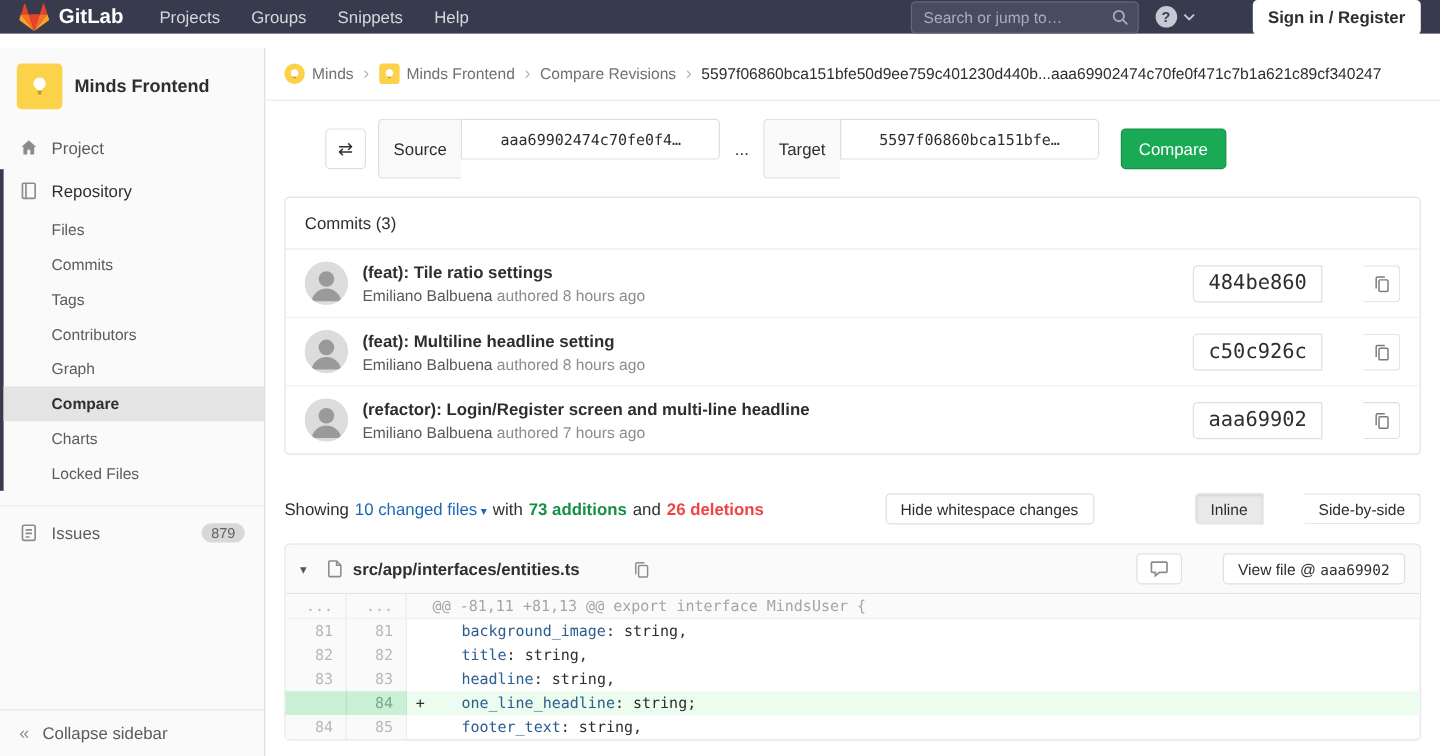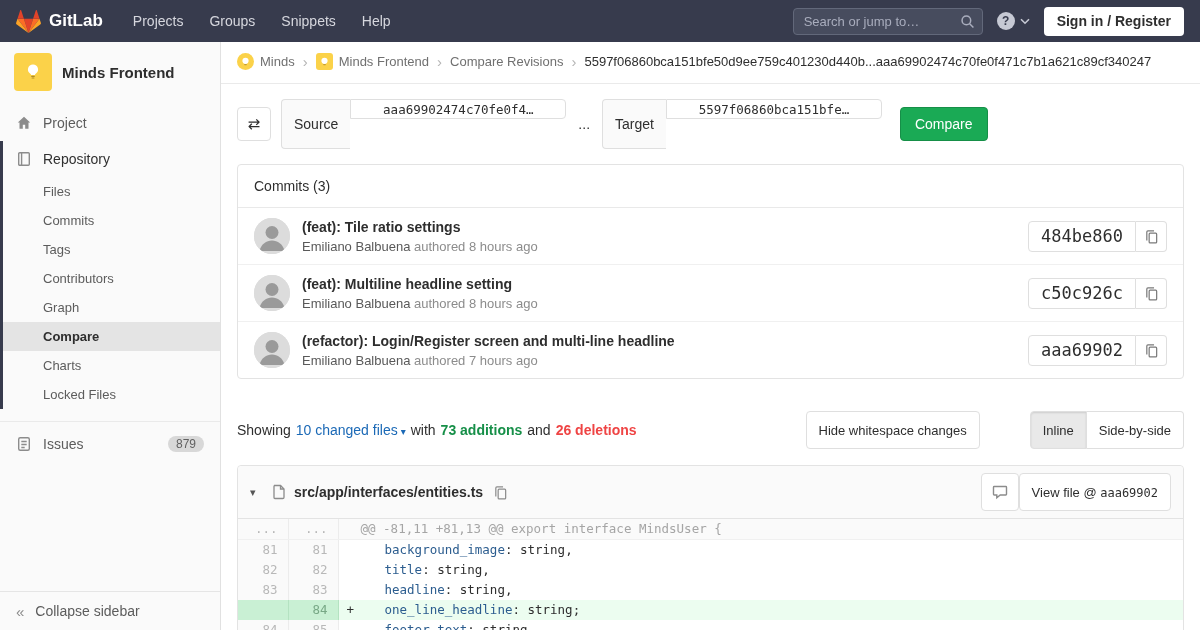--- a/index.html
+++ b/index.html
@@ -3,26 +3,26 @@
 <meta charset="utf-8">
 <style>
   * { box-sizing: border-box; }
   html,body { margin:0; padding:0; }
   body {
     width:1200px; height:630px; overflow:hidden;
     font-family:"Liberation Sans", sans-serif;
     font-size:14px; color:#2e2e2e; background:#fff;
   }
   a { text-decoration:none; color:inherit; cursor:pointer; }
-  button { font-family:"Liberation Sans", sans-serif; cursor:pointer; }
+  button { font-family:"Liberation Sans", sans-serif; cursor:pointer;margin-left:34px; }
   svg { display:block; }
 
   
   .navbar {
-    position:fixed; top:0; left:0; width:1200px; height:42px;
+    position:fixed; top:0; left:0; width:1200px; height:28px;
     background:#373b4d; display:flex; align-items:center;
     justify-content:space-between; padding:0 16px; z-index:20;
   }
   .nav-left { display:flex; align-items:center; }
   .brand { display:flex; align-items:center; gap:8px; margin-right:20px; }
   .brand-text { color:#fff; font-weight:bold; font-size:17px; }
   .nav-links { display:flex; align-items:center; gap:6px; }
   .nav-links a { color:#d6d7de; padding:5px 10px; font-size:14px; border-radius:4px; }
   .nav-right { display:flex; align-items:center; gap:14px; }
   .search-box { position:relative; width:190px; }
@@ -99,21 +99,21 @@
     width:34px; height:34px; border:1px solid #dfdfdf; background:#fff; border-radius:4px;
     font-size:15px; color:#2e2e2e; display:flex; align-items:center; justify-content:center;
   }
   .input-group { display:flex; }
   .addon {
     display:flex; align-items:center; padding:0 12px; height:50px;
     border:1px solid #dfdfdf; border-right:none; border-radius:4px 0 0 4px;
     background:#fafafa; color:#2e2e2e; font-size:14px;
   }
   .rev-input {
-    width:216px; height:20px; border:1px solid #dfdfdf; border-radius:0 4px 4px 0;
+    width:216px; height:34px; border:1px solid #dfdfdf; border-radius:0 4px 4px 0;
     padding:0 10px; font-family:"DejaVu Sans Mono", monospace; font-size:12.5px;
     color:#2e2e2e; text-align:center; background:#fff;
   }
   .dots { color:#2e2e2e; margin:0 2px; }
   .compare-btn {
     height:34px; padding:0 14px; background:#1aaa55; border:1px solid #168f48;
     color:#fff; border-radius:4px; font-size:14px; margin-left:8px;
   }
 
   .panel { margin:2px 16px 0; border:1px solid #e3e3e3; border-radius:4px; background:#fff; }
@@ -138,21 +138,21 @@
   }
 
   .diff-summary { display:flex; align-items:center; justify-content:space-between; margin:32px 16px 16px; }
   .summary-text { font-size:14px; display:flex; gap:5px; align-items:baseline; }
   .files-link { color:#1b69b6; }
   .files-link .caret { font-size:10px; margin-left:3px; }
   .additions { color:#168f48; font-weight:bold; }
   .deletions { color:#ef4444; font-weight:bold; }
   .summary-actions { display:flex; gap:10px; align-items:center; }
   .btn {
-    height:38px; padding:0 12px; border:1px solid #dfdfdf; background:#fff;
+    height:26px; padding:0 12px; border:1px solid #dfdfdf; background:#fff;
     border-radius:4px; font-size:13px; color:#2e2e2e;
   }
   .btn-group { display:flex;padding-left:40px; }
   .btn-group .btn { border-radius:0; }
   .btn-group .btn:first-child { border-radius:4px 0 0 4px; }
   .btn-group .btn:last-child { border-radius:0 4px 4px 0; border-left:none; }
   .btn.active { background:#e9e9e9; box-shadow:inset 0 1px 2px rgba(0,0,0,.12); }
 
   .diff-panel { margin-bottom:0; }
   .diff-header {

